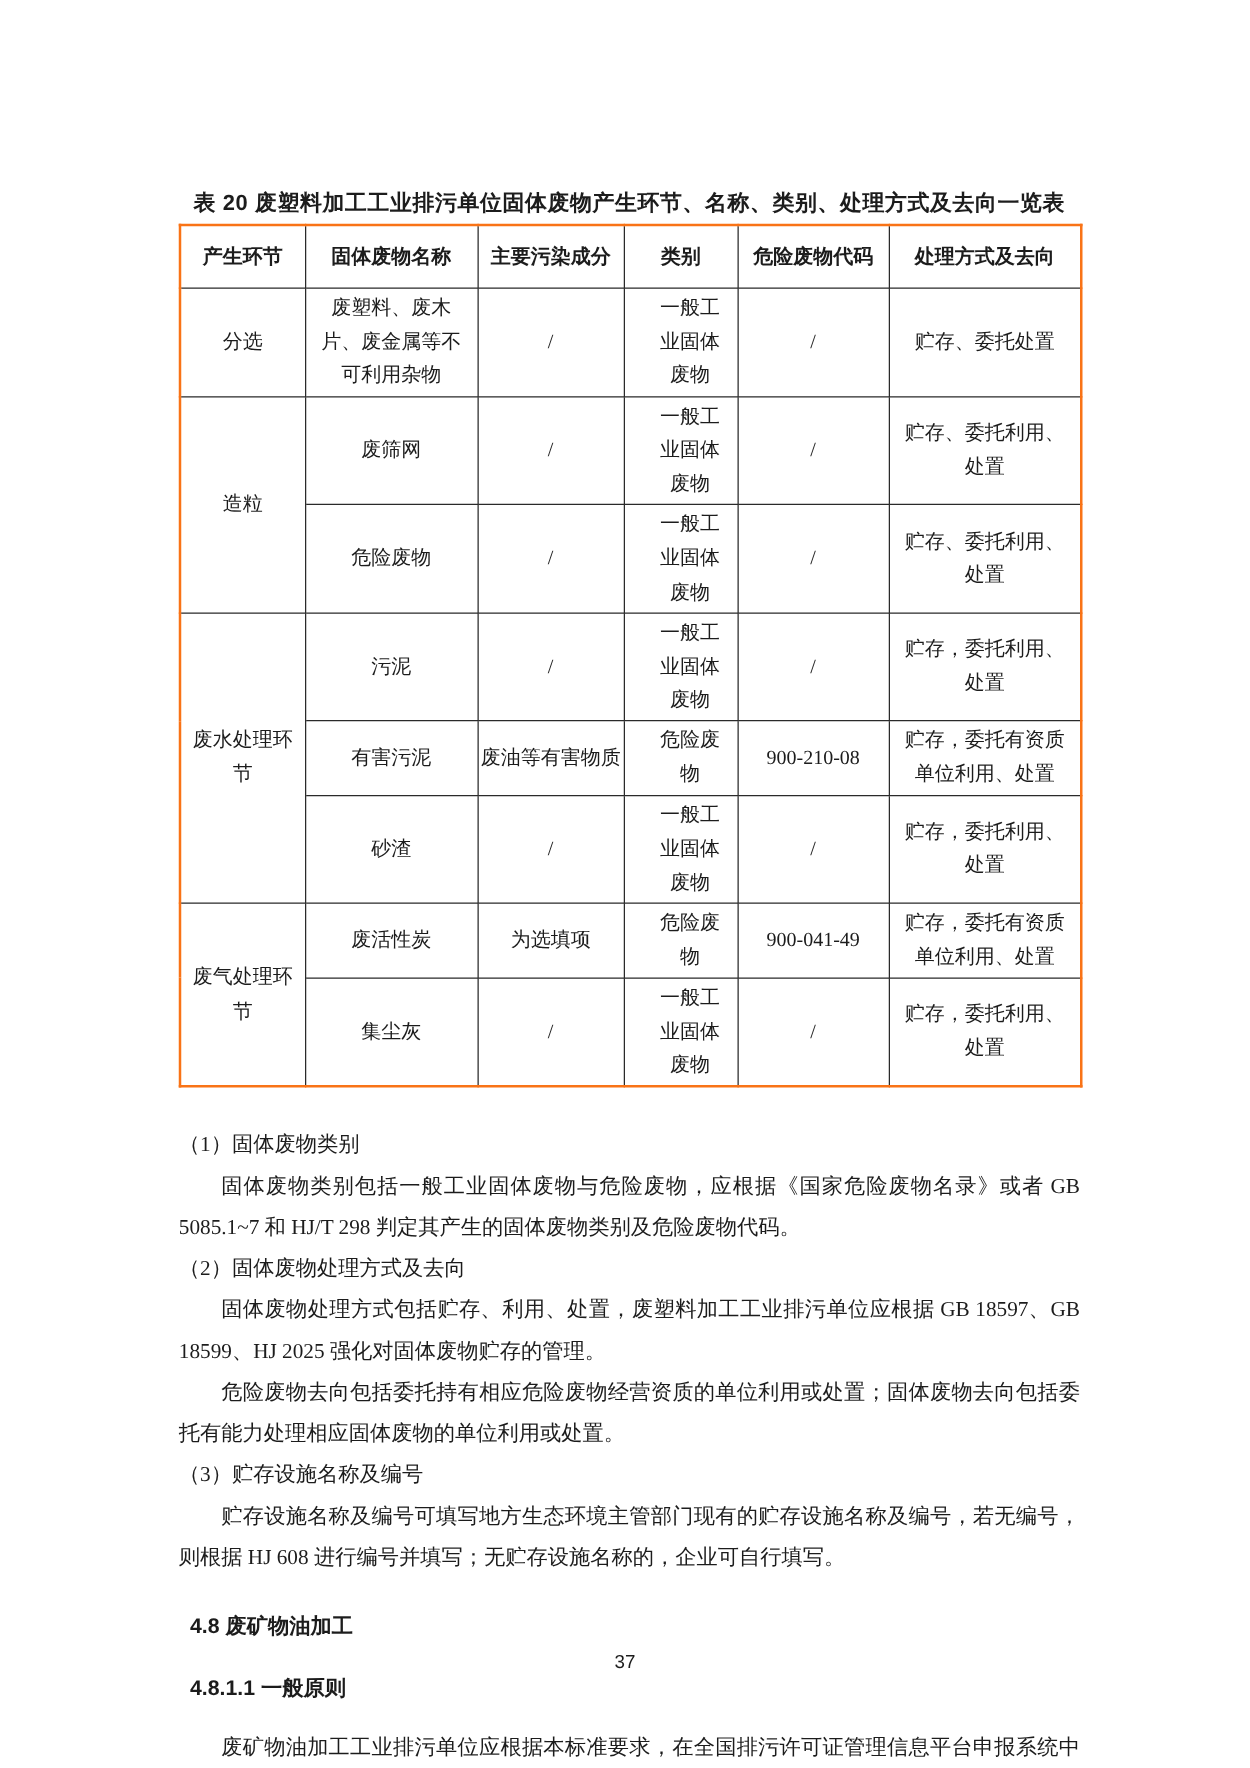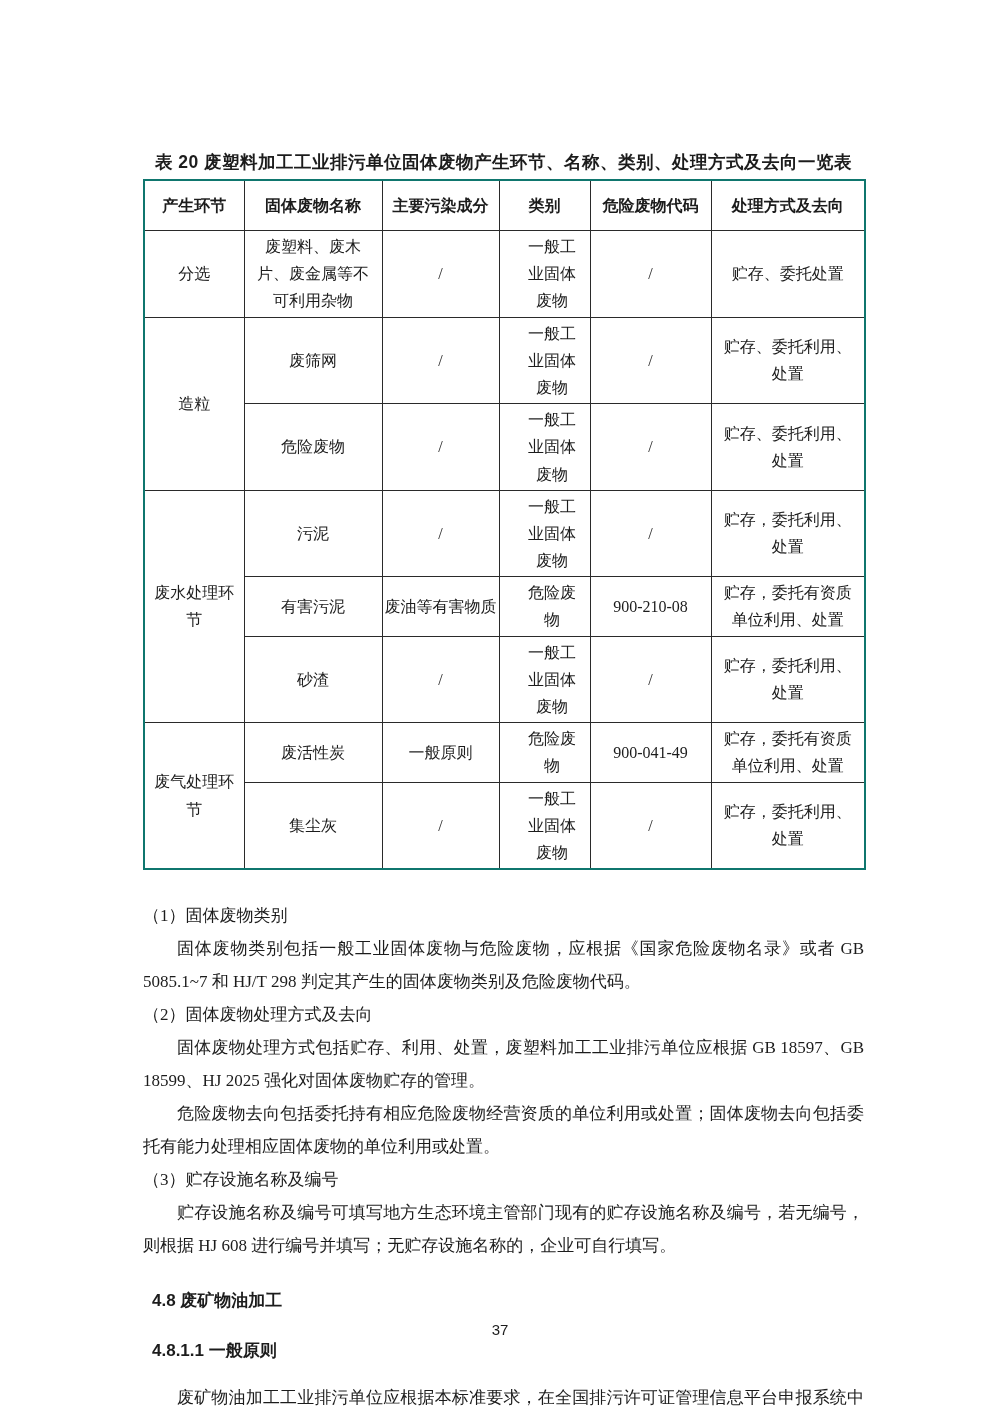--- a/index.html
+++ b/index.html
@@ -25,21 +25,21 @@
     font-size: 17.5px;
     text-align: center;
     white-space: nowrap;
     margin-bottom: 5px;
     letter-spacing: 0.5px;
   }
   table.waste {
     table-layout: fixed;
     width: 721px;
     border-collapse: collapse;
-    border: 2px solid #0f766e;
+    border: 2px solid #f97316;
     font-size: 16px;
     line-height: 1.7;
   }
   table.waste th, table.waste td {
     border: 1px solid #2a2a2a;
     text-align: center;
     vertical-align: middle;
     padding: 2px 5px;
     overflow: hidden;
   }
@@ -151,21 +151,21 @@
         <tr class="r6">
           <td>砂渣</td>
           <td class="c3">/</td>
           <td class="c4">一般工业固体废物</td>
           <td>/</td>
           <td>贮存，委托利用、处置</td>
         </tr>
         <tr class="r7">
           <td rowspan="2">废气处理环节</td>
           <td>废活性炭</td>
-          <td class="c3">一般原则</td>
+          <td class="c3">为选填项</td>
           <td class="c4">危险废物</td>
           <td>900-041-49</td>
           <td>贮存，委托有资质单位利用、处置</td>
         </tr>
         <tr class="r8">
           <td>集尘灰</td>
           <td class="c3">/</td>
           <td class="c4">一般工业固体废物</td>
           <td>/</td>
           <td>贮存，委托利用、处置</td>

